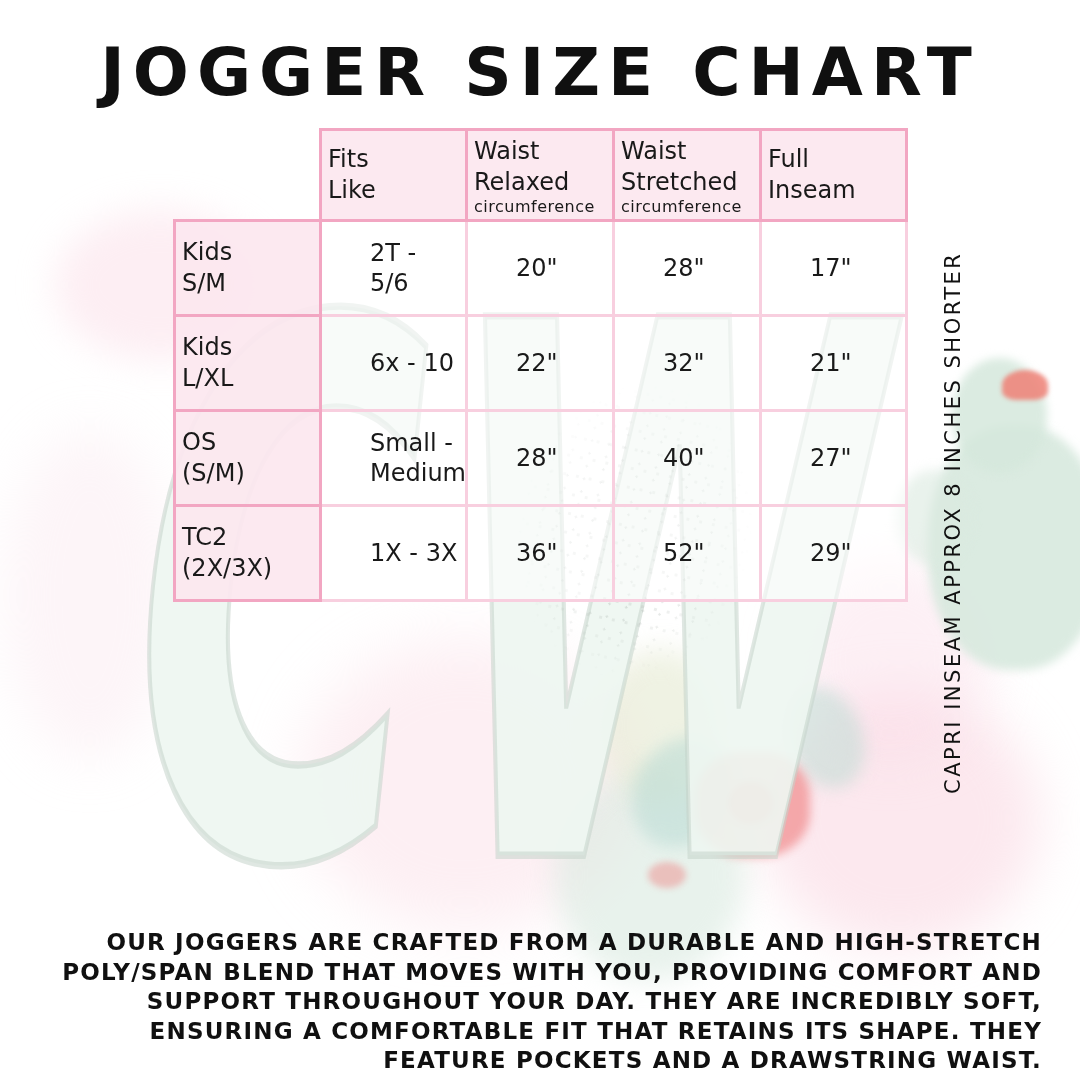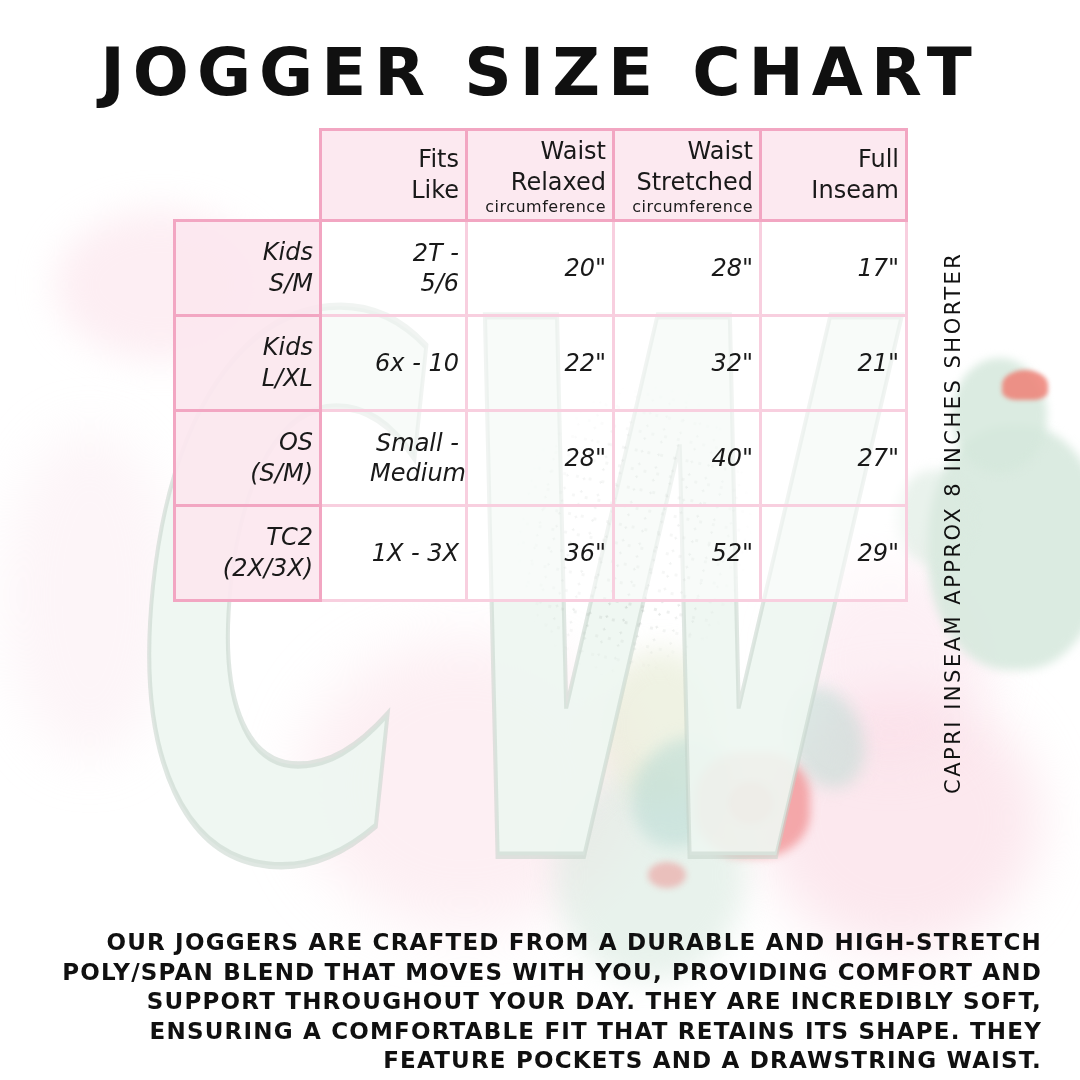--- a/index.html
+++ b/index.html
@@ -62,30 +62,30 @@
     color: #101010;
   }
 
   
   .size-table {
     position: absolute; left: 173px; top: 128px; z-index: 3;
     width: 732px; border-collapse: collapse; table-layout: fixed;
   }
   .size-table th, .size-table td {
     border: 3px solid #f8cfdf;
-    text-align: right; vertical-align: middle;
+    text-align: left; vertical-align: middle;
     padding: 0 6px; font-weight: normal;
   }
   .size-table .corner { border: none; background: transparent; }
   .head-row th {
     height: 88px;
     background: rgba(252,231,239,.92);
     border-color: #f2a6c2;
   }
-  .data-row { height: 95px; font-style: italic; }
+  .data-row { height: 95px; }
   .data-row .rowlabel {
     background: rgba(252,231,239,.92);
     border-color: #f2a6c2;
   }
   .data-row td { background: rgba(255,255,255,.55); padding-left: 48px; }
   .hl, .rl { display: block; font-size: 24px; line-height: 31px; }
   .hn { display: block; font-size: 16px; line-height: 17px; letter-spacing: .5px; }
   .cell-val { font-size: 24px; line-height: 30px; }
   .hl:empty, .rl:empty, .hn:empty { display: none; }
 

